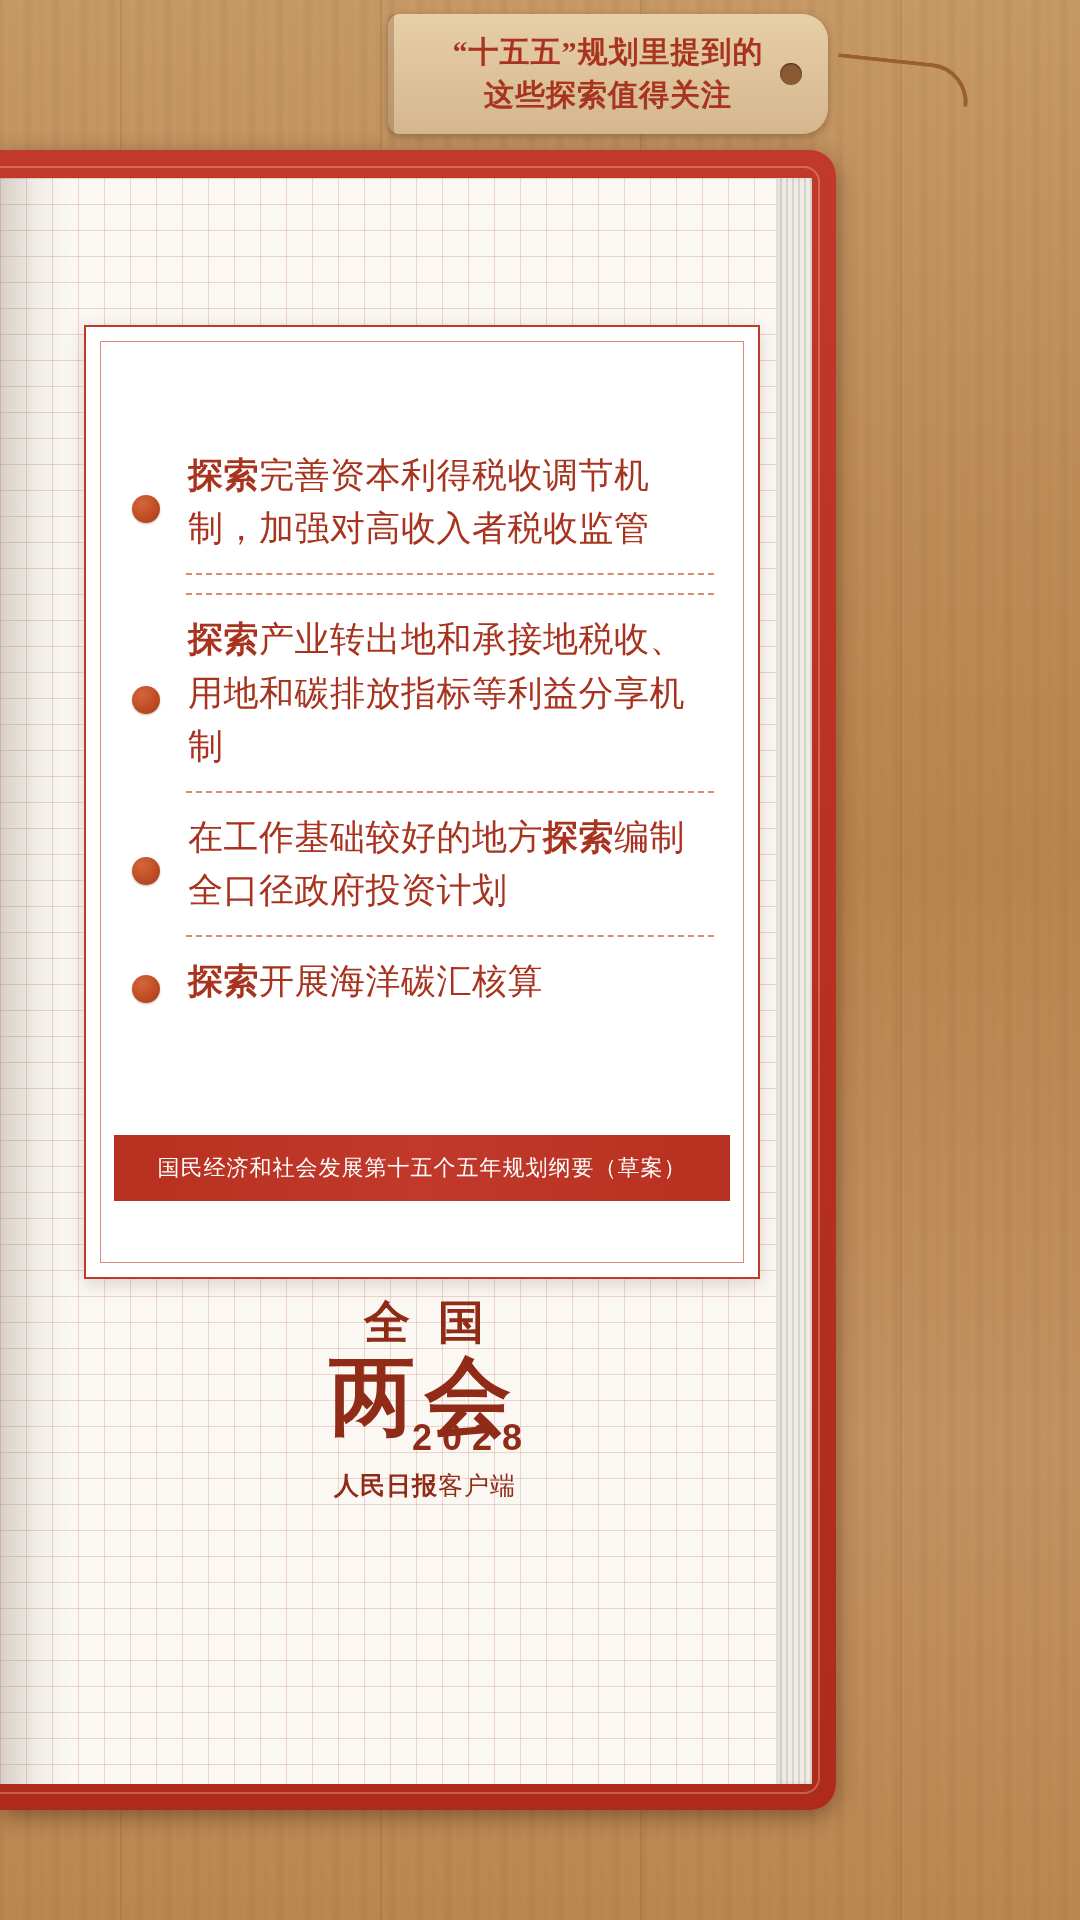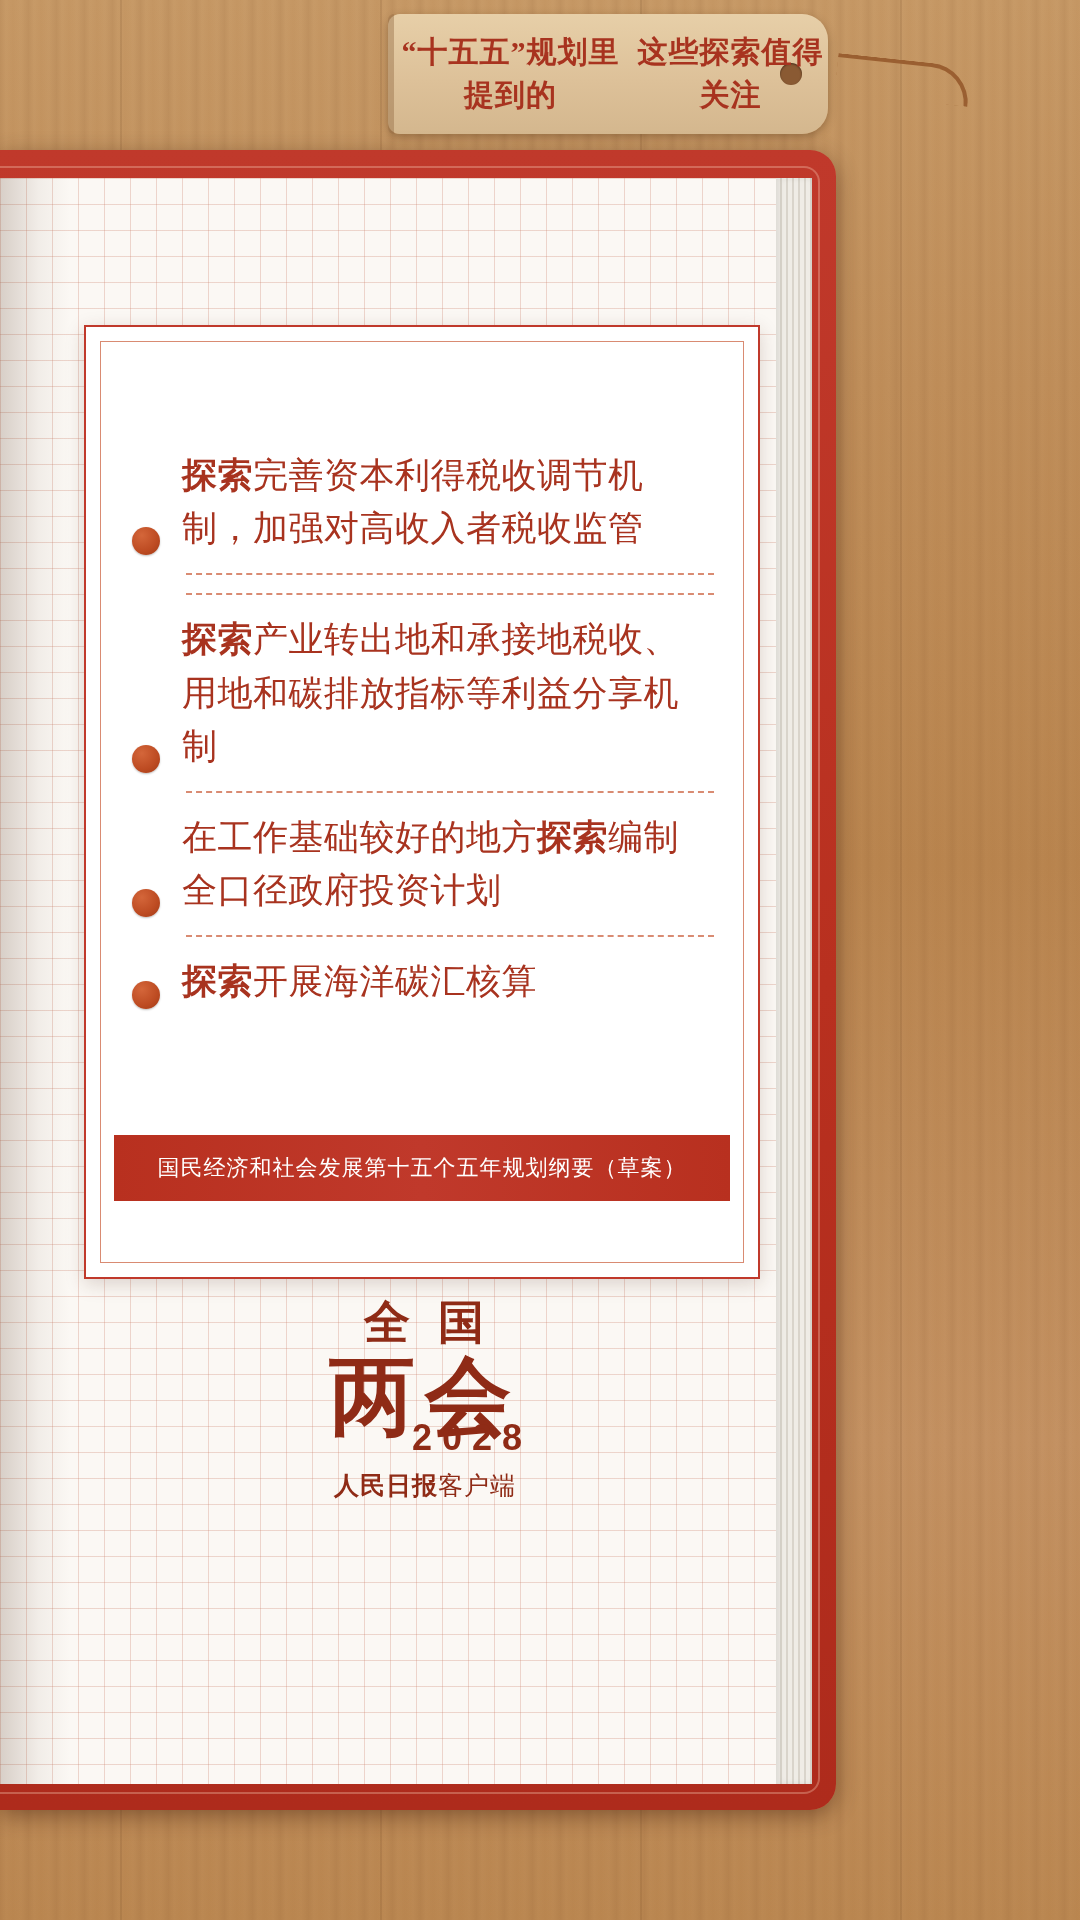--- a/index.html
+++ b/index.html
@@ -61,21 +61,21 @@
     position: absolute;
     left: 0; top: 0; bottom: 0;
     width: 6px;
     background: rgba(150, 110, 70, 0.45);
     border-radius: 12px 0 0 12px;
   }
   .tag-text {
     position: absolute;
     inset: 0;
     display: flex;
-    flex-direction: row;
+    flex-direction: column;
     align-items: center;
     justify-content: center;
     color: #a8331f;
     font-weight: bold;
     font-size: 30px;
     line-height: 1.42;
     letter-spacing: 1px;
     text-align: center;
   }
   .tag-hole {
@@ -184,22 +184,22 @@
   }
   .card-body {
     position: absolute;
     left: 46px;
     top: 122px;
     right: 44px;
   }
 
   .item {
     display: flex;
-    align-items: flex-end;
-    gap: 22px;
+    align-items: center;
+    gap: 28px;
   }
   .bullet {
     flex: 0 0 auto;
     width: 28px;
     height: 28px;
     border-radius: 50%;
     background: radial-gradient(circle at 35% 30%, #d4663a 0%, #bd4b22 60%, #a13a16 100%);
     margin-top: 14px;
     box-shadow: 0 1px 2px rgba(0,0,0,0.25);
   }

